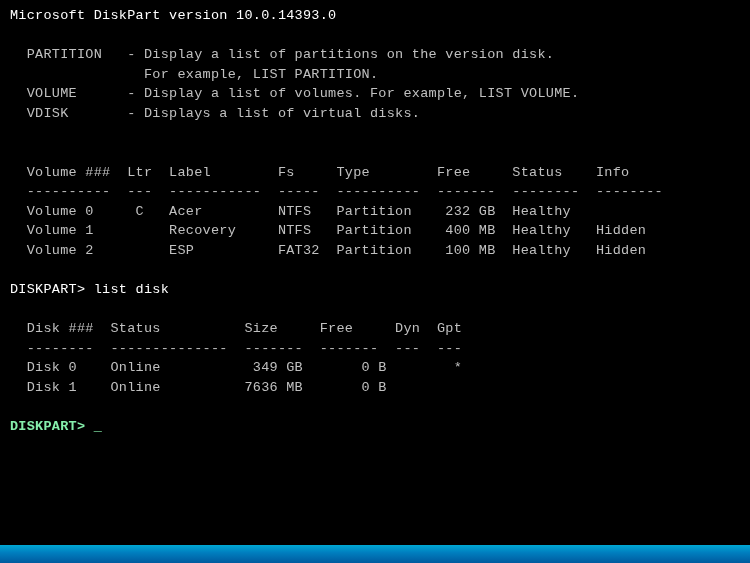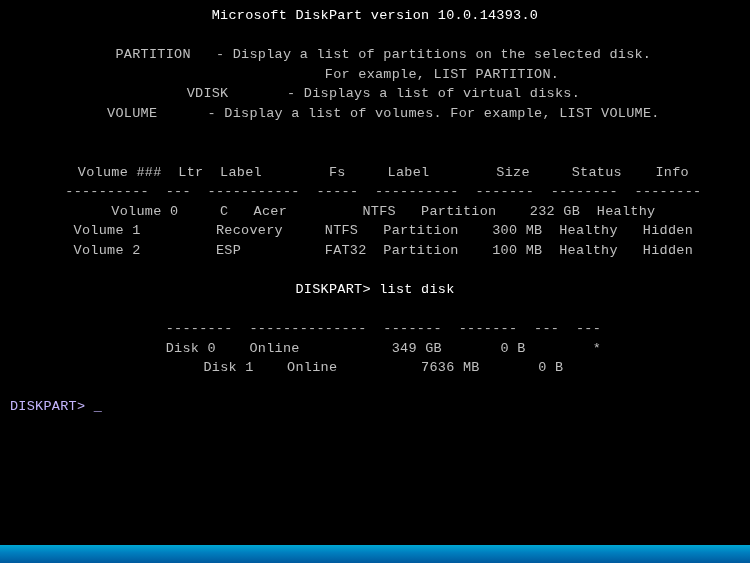--- a/index.html
+++ b/index.html
@@ -31,52 +31,53 @@
 
     .bottom-bar {
       height: 18px;
       background: linear-gradient(180deg, #00a8d4 0%, #0080c0 40%, #005a9e 100%);
       width: 100%;
     }
 
     .line {
       white-space: pre;
       font-size: 13.5px;
-      text-align: center;
     }
 
     .bright {
       color: #ffffff;
     }
 
     .prompt-line {
-      color: #c4b5fd;
+      color: #86efac;
       white-space: pre;
+      font-weight: bold;
     }
   </style>
 </head>
 <body>
 
 <div class="terminal">
   <div class="line bright">Microsoft DiskPart version 10.0.14393.0</div>
   <div class="line">&nbsp;</div>
-  <div class="line">  PARTITION   - Display a list of partitions on the selected disk.</div>
+  <div class="line">  PARTITION   - Display a list of partitions on the version disk.</div>
   <div class="line">                For example, LIST PARTITION.</div>
+  <div class="line">  VOLUME      - Display a list of volumes. For example, LIST VOLUME.</div>
   <div class="line">  VDISK       - Displays a list of virtual disks.</div>
-  <div class="line">  VOLUME      - Display a list of volumes. For example, LIST VOLUME.</div>
   <div class="line">&nbsp;</div>
   <div class="line">&nbsp;</div>
-  <div class="line">  Volume ###  Ltr  Label        Fs     Label        Size     Status    Info</div>
+  <div class="line">  Volume ###  Ltr  Label        Fs     Type        Free     Status    Info</div>
   <div class="line">  ----------  ---  -----------  -----  ----------  -------  --------  --------</div>
   <div class="line">  Volume 0     C   Acer         NTFS   Partition    232 GB  Healthy</div>
-  <div class="line">  Volume 1         Recovery     NTFS   Partition    300 MB  Healthy   Hidden</div>
+  <div class="line">  Volume 1         Recovery     NTFS   Partition    400 MB  Healthy   Hidden</div>
   <div class="line">  Volume 2         ESP          FAT32  Partition    100 MB  Healthy   Hidden</div>
   <div class="line">&nbsp;</div>
   <div class="line bright">DISKPART&gt; list disk</div>
   <div class="line">&nbsp;</div>
+  <div class="line">  Disk ###  Status          Size     Free     Dyn  Gpt</div>
   <div class="line">  --------  --------------  -------  -------  ---  ---</div>
   <div class="line">  Disk 0    Online           349 GB       0 B        *</div>
   <div class="line">  Disk 1    Online          7636 MB       0 B</div>
   <div class="line">&nbsp;</div>
   <div class="prompt-line">DISKPART&gt; _</div>
 </div>
 
 <div class="bottom-bar"></div>
 
 </body></html>

